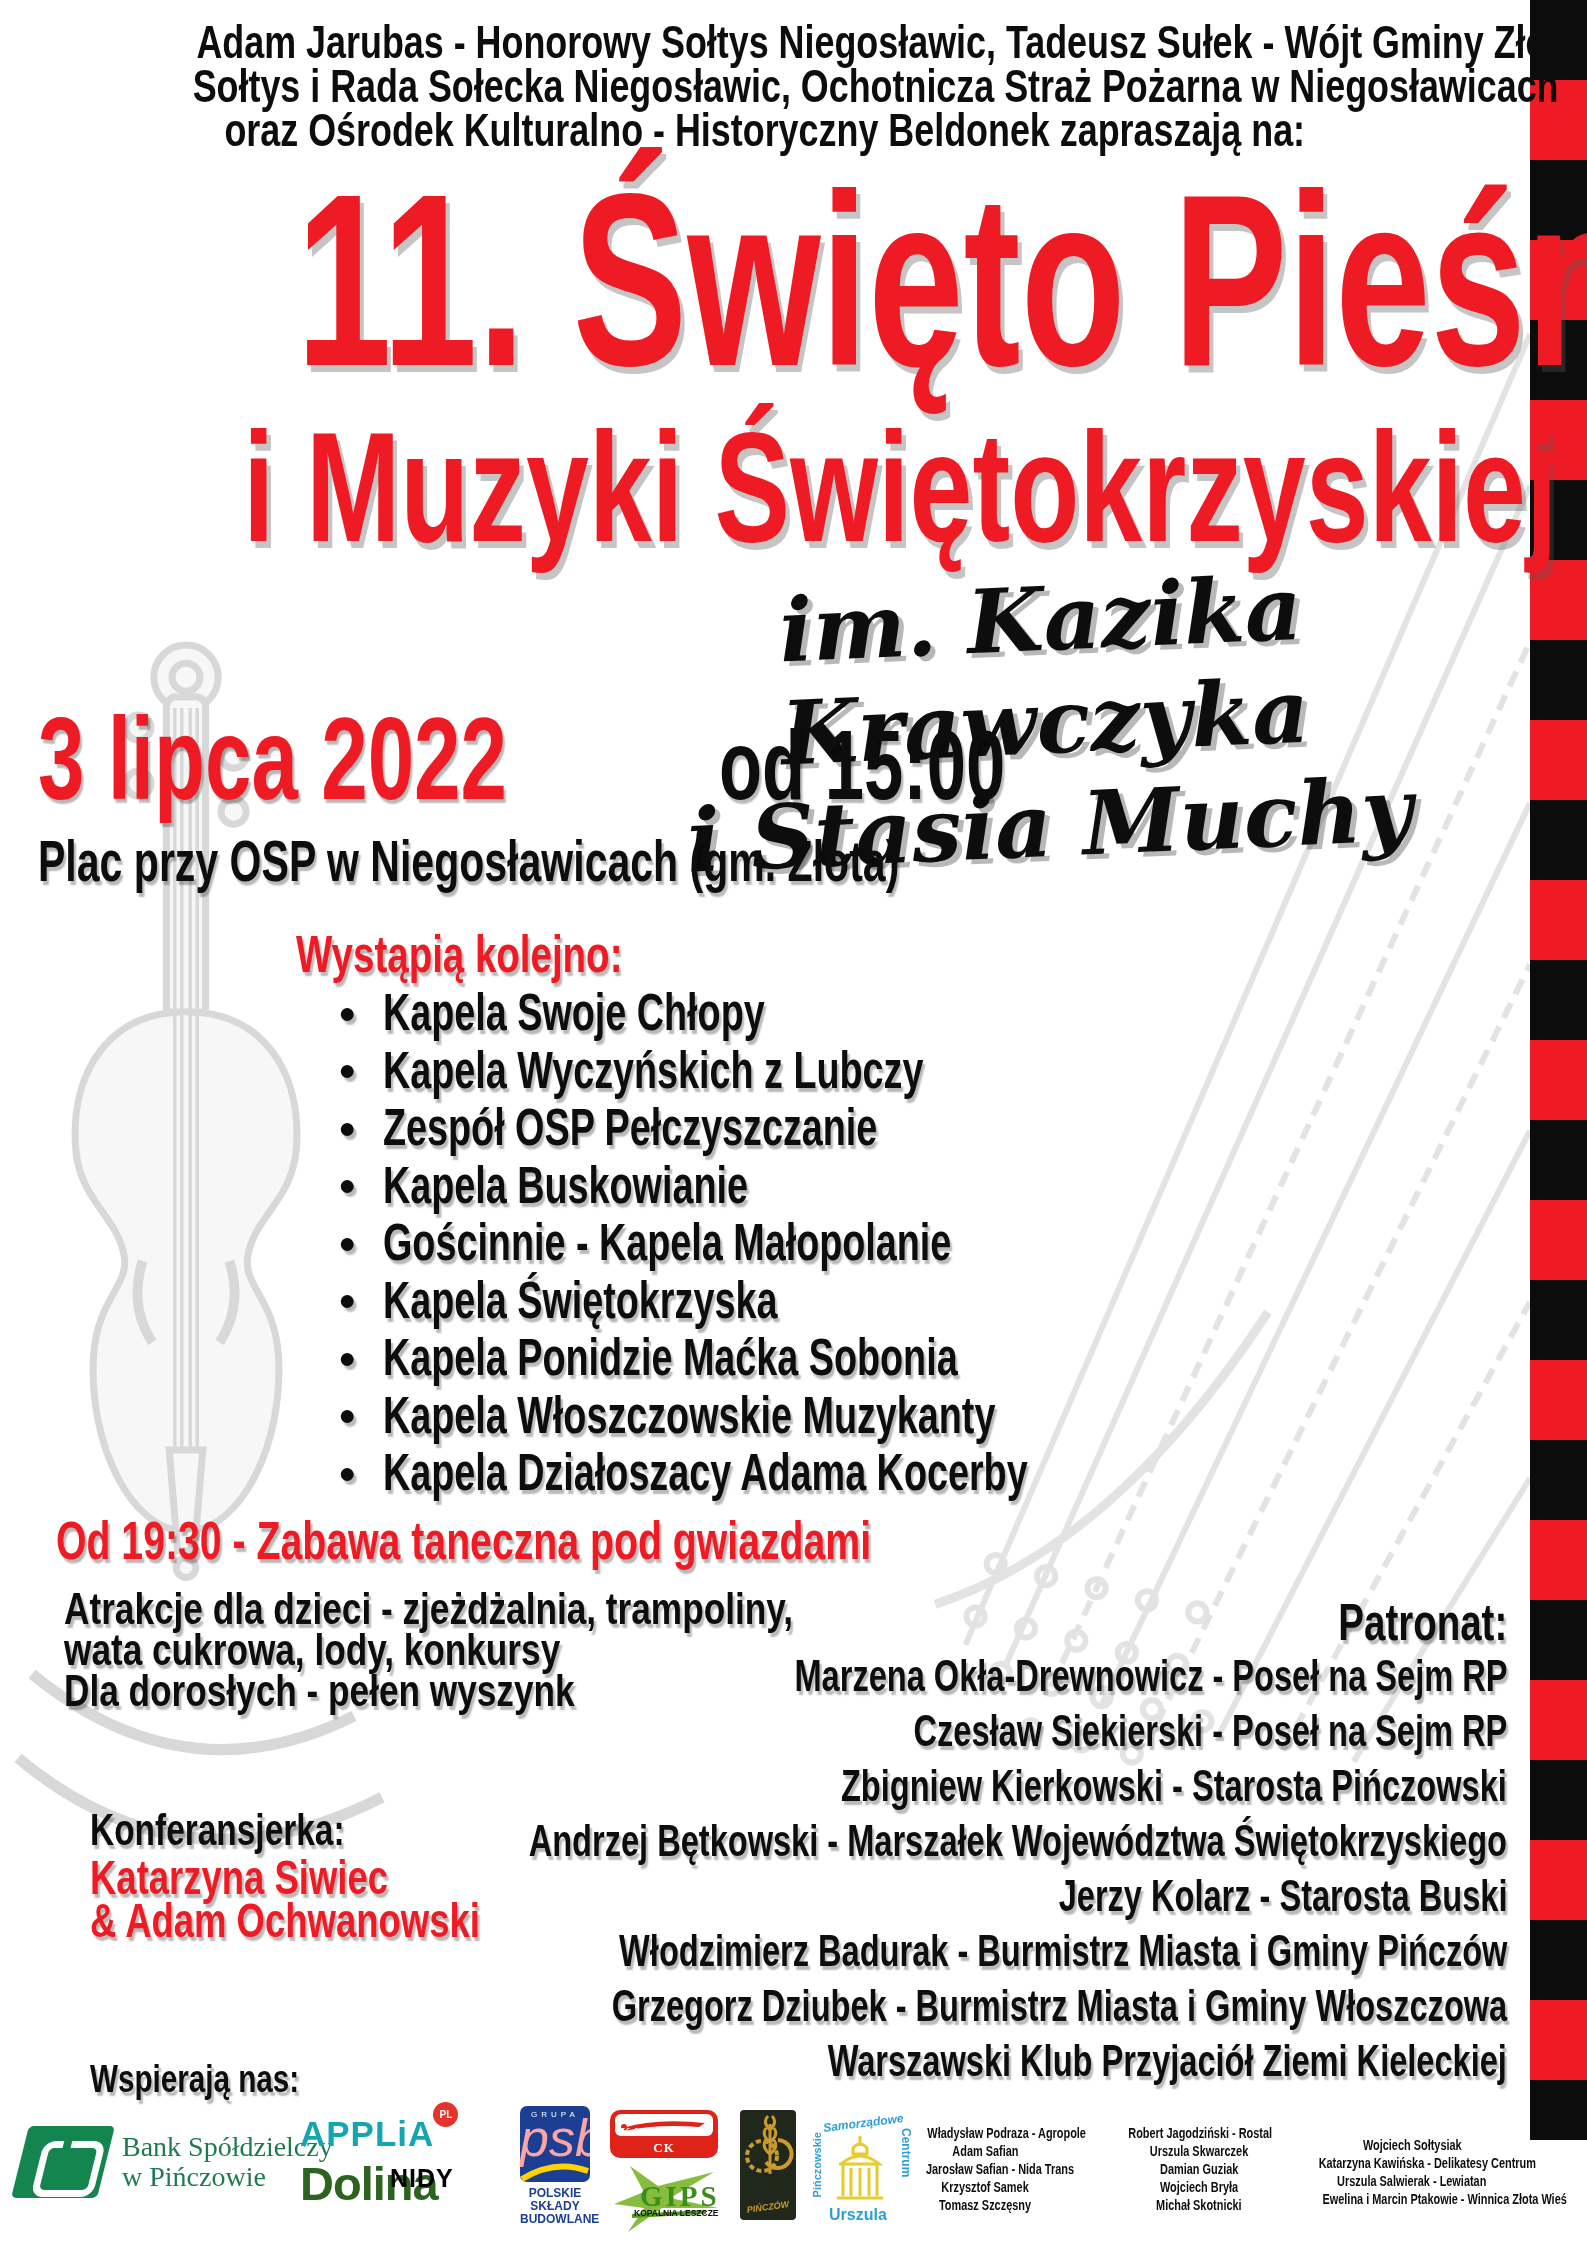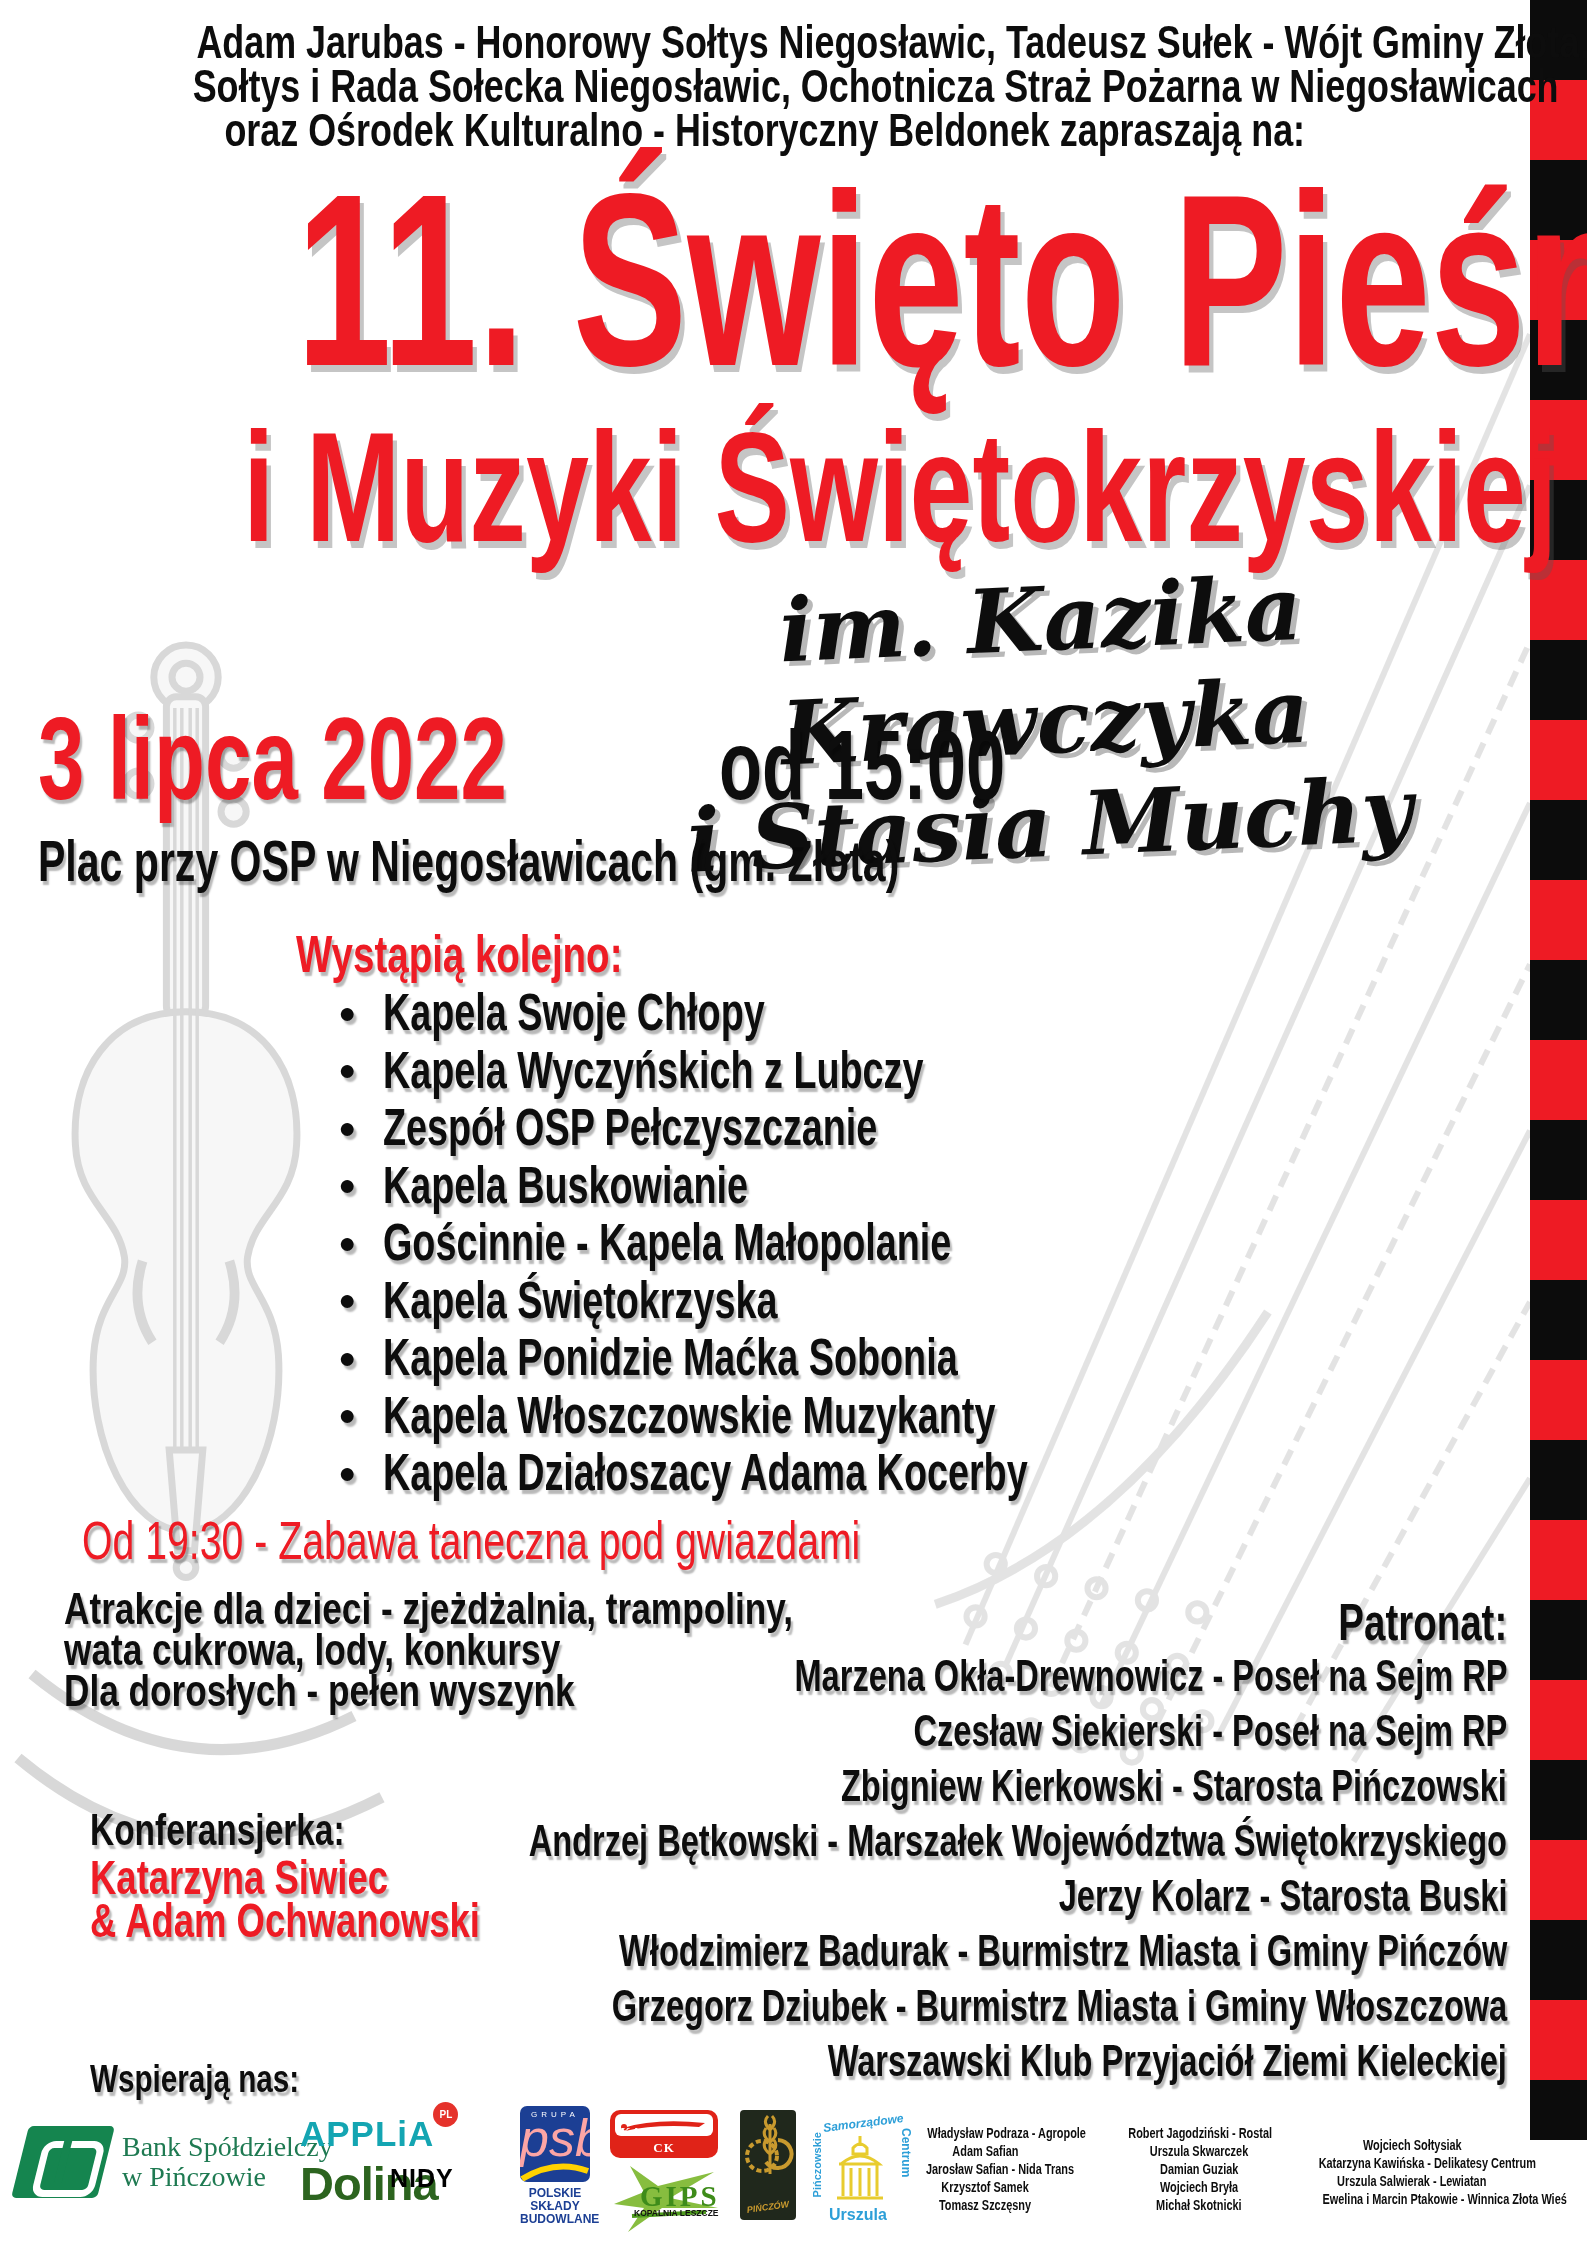--- a/index.html
+++ b/index.html
@@ -33,21 +33,21 @@
   }
   .date-row{left:38px;top:704px;display:flex;align-items:baseline;gap:30px;}
   .date-red{font-size:116px;font-weight:700;line-height:110px;}
   .date-time{font-size:98px;font-weight:700;line-height:110px;}
   .location{left:38px;top:828px;font-size:57px;font-weight:700;}
   .lineup-heading{left:296px;top:924px;font-size:52px;font-weight:700;}
   .lineup-list{left:338px;top:984px;list-style:none;margin:0;padding:0;}
   .lineup-list li{display:flex;align-items:center;height:57.5px;}
   .bullet{font-size:30px;margin-right:27px;line-height:1;}
   .lineup-item-text{font-size:51px;font-weight:700;}
-  .party{left:82px;top:1510px;font-size:53px;font-weight:400;}
+  .party{left:56px;top:1510px;font-size:53px;font-weight:700;}
   .attractions{left:64px;top:1588px;font-size:44px;line-height:41px;font-weight:700;}
   .patronage{right:80px;top:1596px;text-align:right;}
   .patronage .hd{font-size:52px;line-height:52px;font-weight:700;}
   .patronage .it{font-size:44px;line-height:55px;font-weight:700;}
   .mc{left:90px;top:1804px;}
   .mc .hd{font-size:44px;line-height:52px;font-weight:700;}
   .mc .nm{font-size:48px;line-height:43px;font-weight:700;}
   .admission{left:90px;top:1960px;font-size:52px;font-weight:700;}
   .sponsors-heading{left:90px;top:2058px;font-size:38px;font-weight:700;}
 

